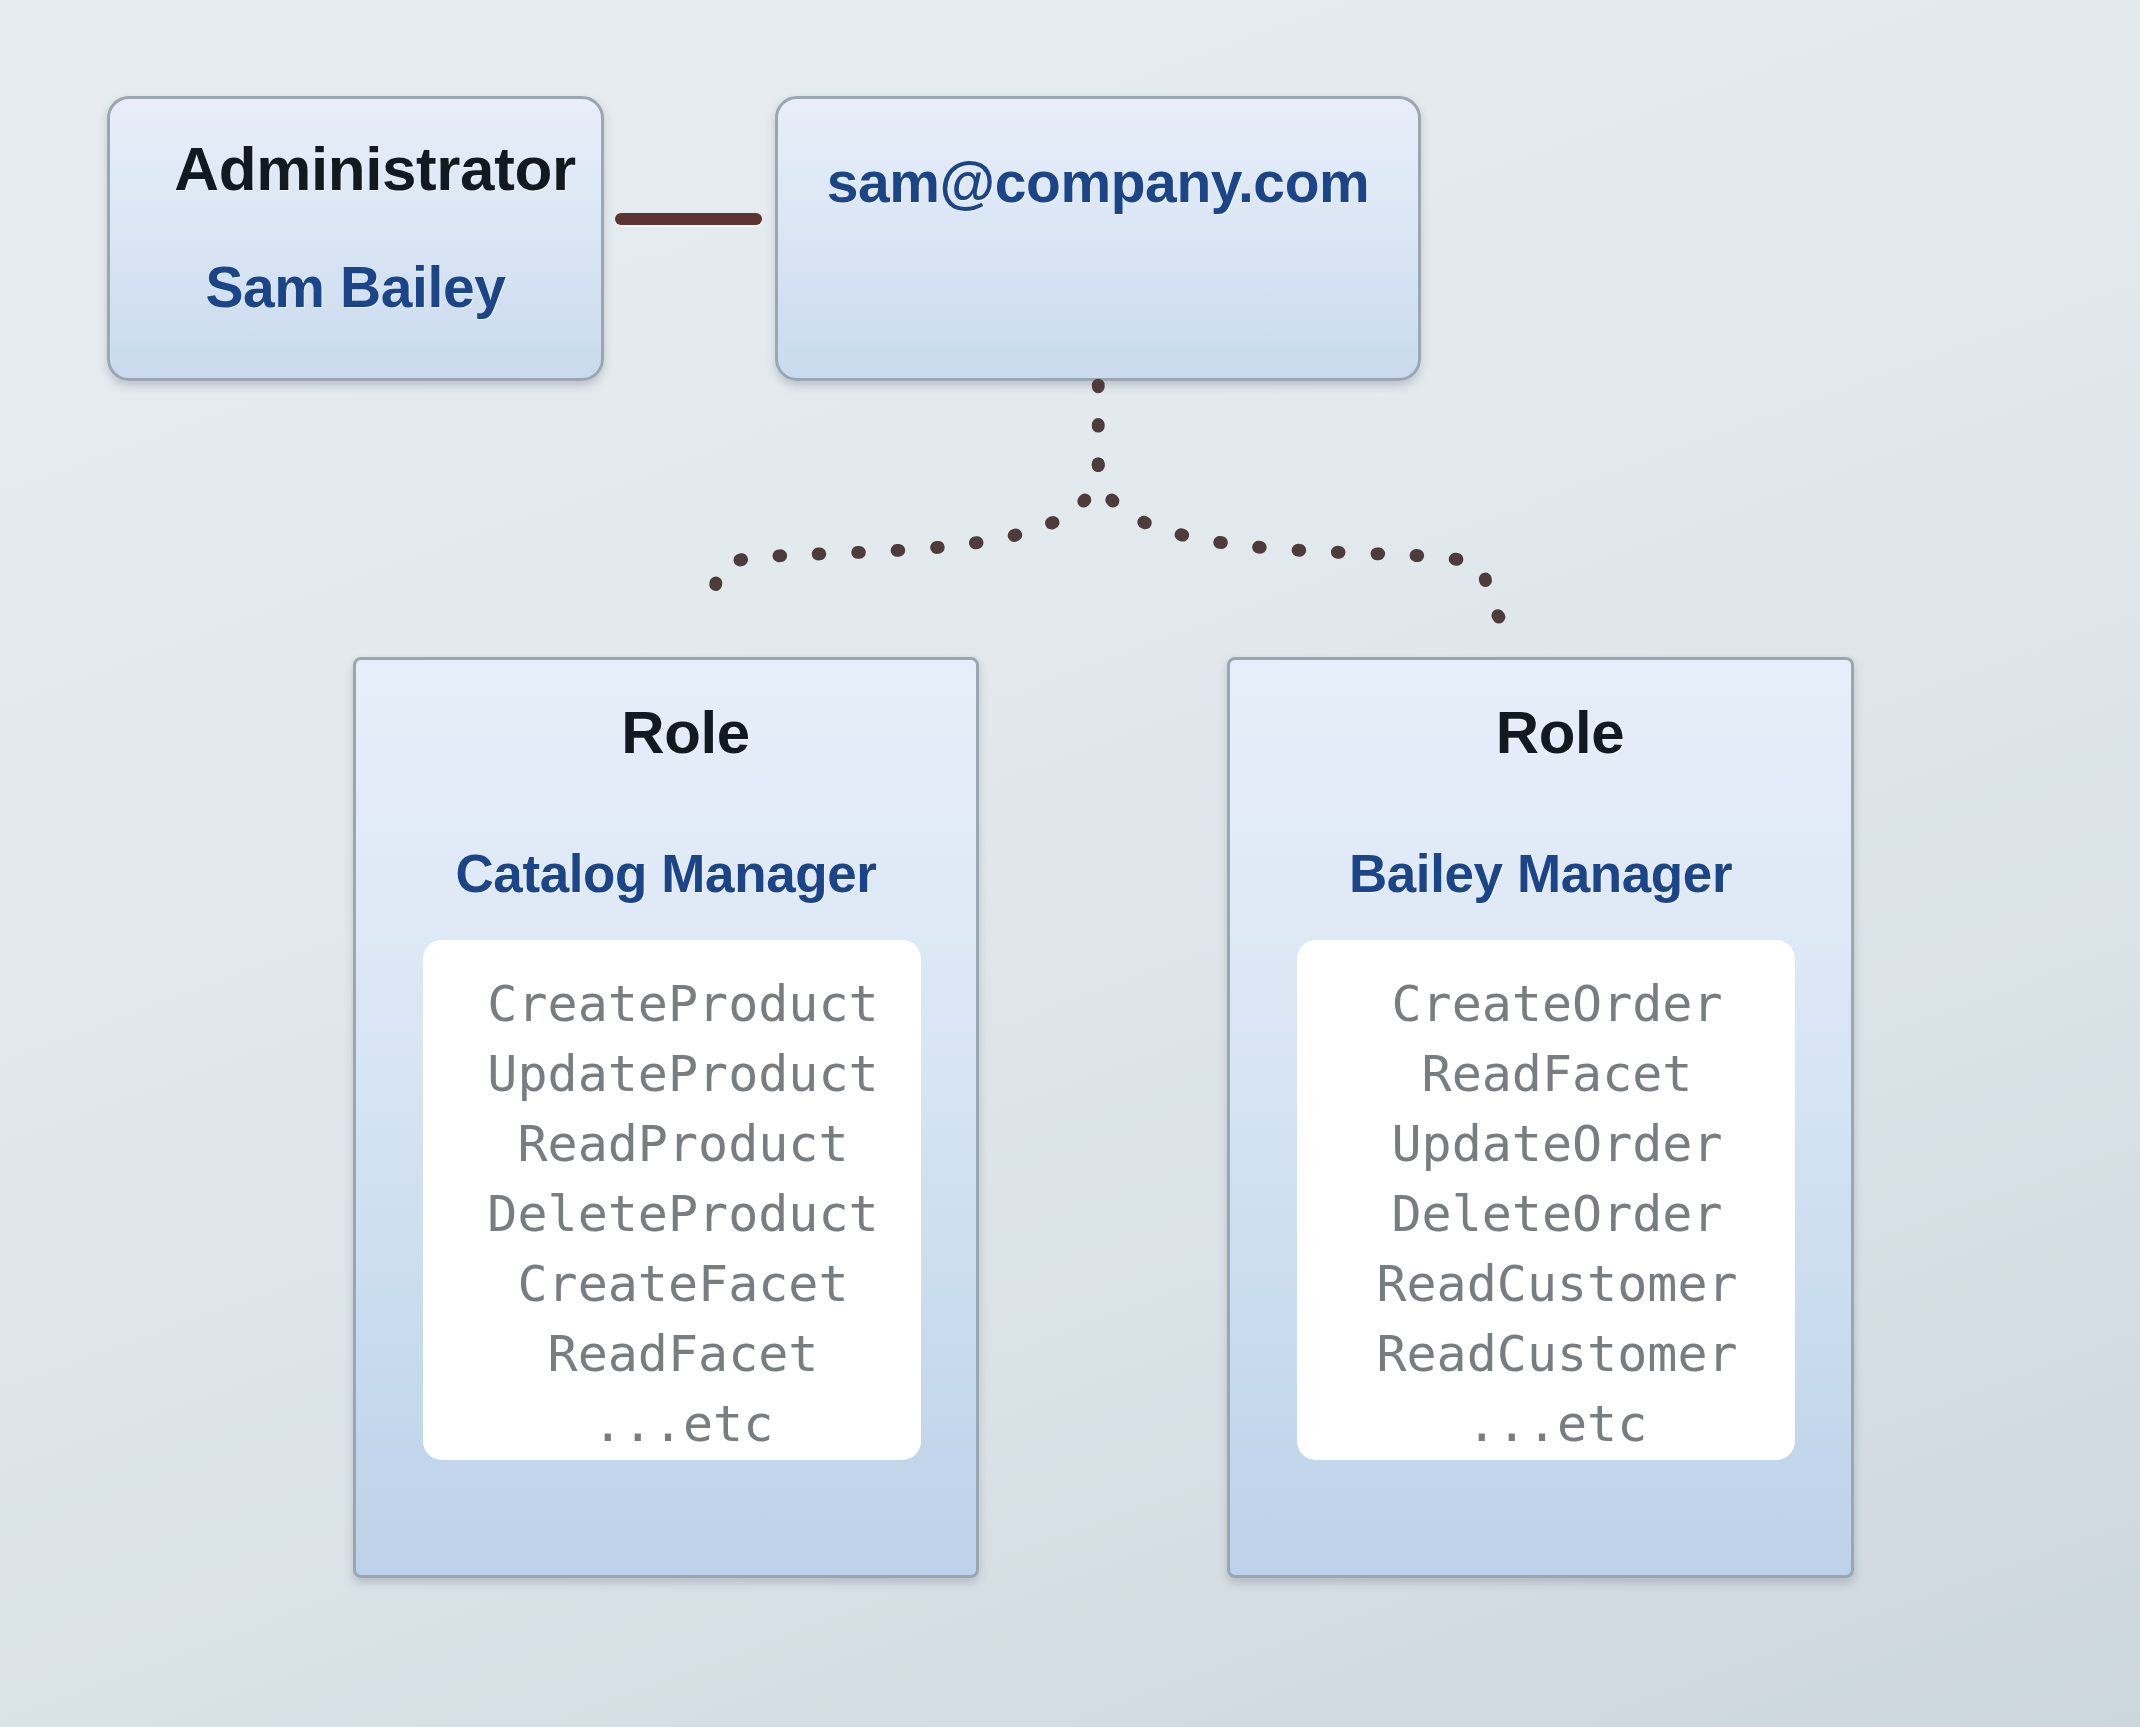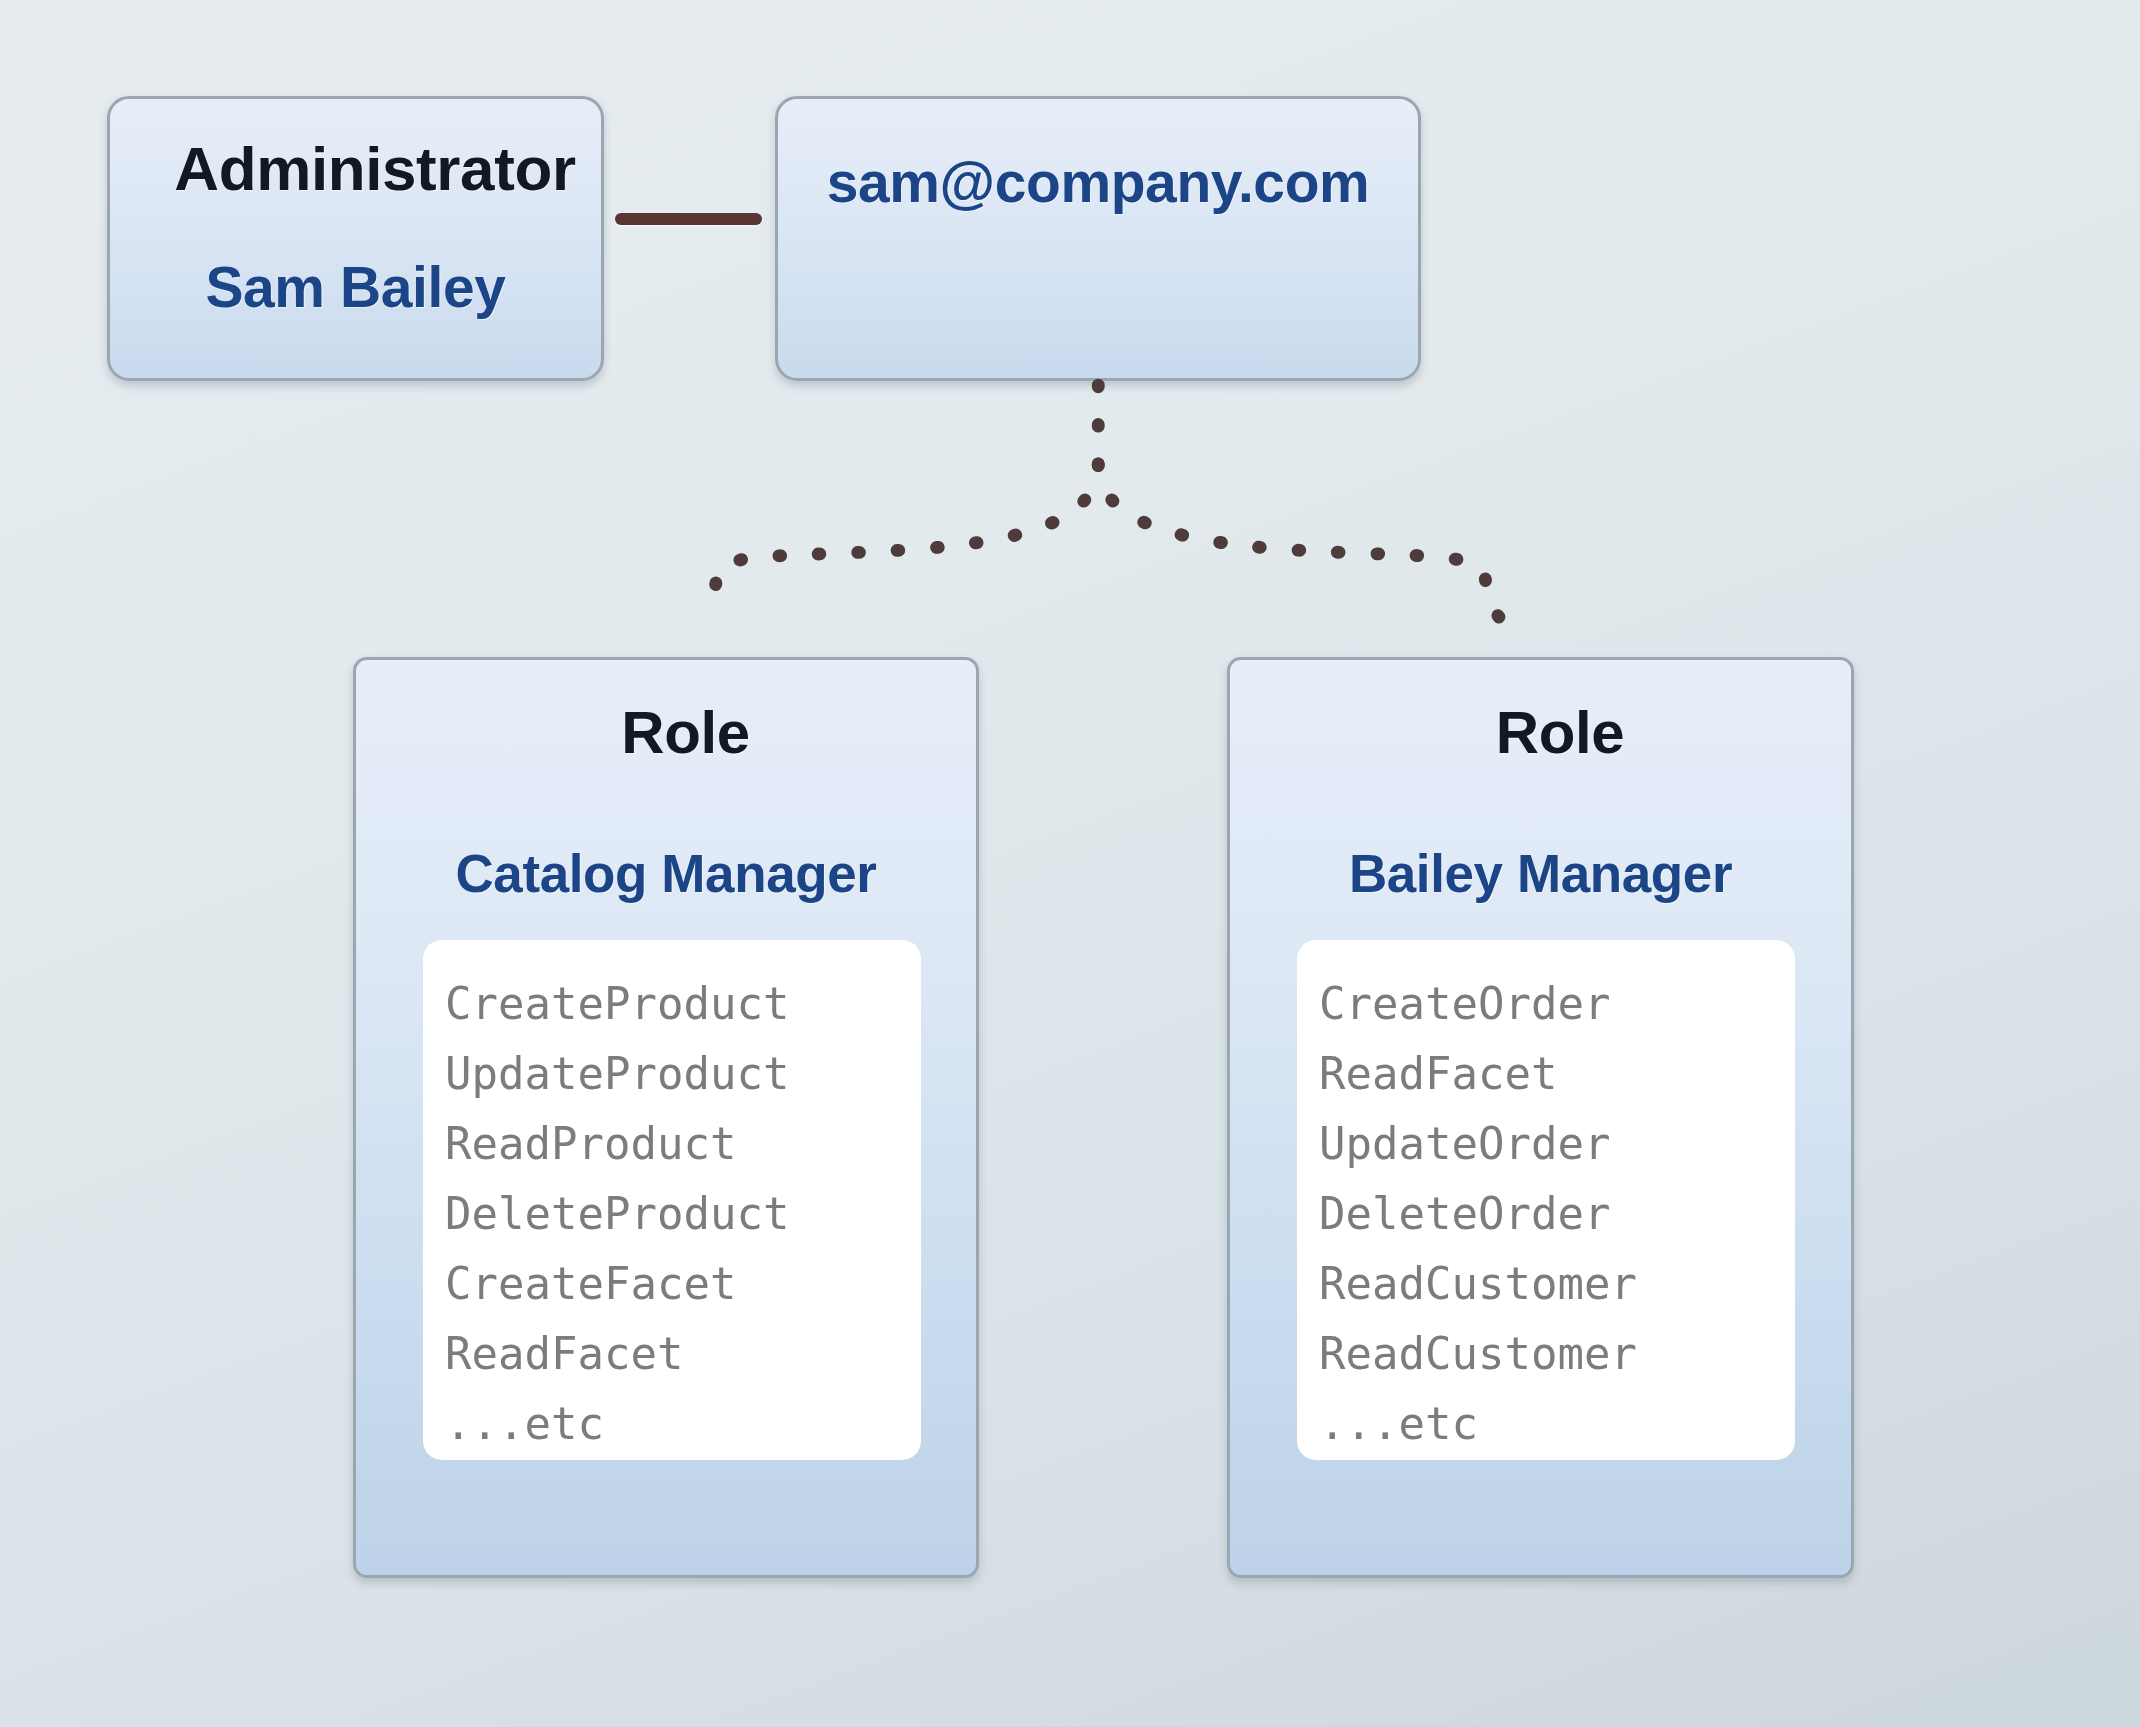--- a/index.html
+++ b/index.html
@@ -23,21 +23,21 @@
   .node {
     position: absolute;
     box-sizing: border-box;
     border: 3.4px solid #9aa7b0;
     border-radius: 22px;
     background: linear-gradient(180deg, #e7eef8 0%, #dce7f5 42%, #c9daee 100%);
     box-shadow: 0 4.3px 8.6px rgba(90,105,120,0.28);
   }
   .node.tall {
     background: linear-gradient(180deg, #e6eef9 0%, #dfe9f6 28%, #c9dcef 72%, #bdd2e8 100%);
-    border-radius: 14px;
+    border-radius: 8px;
   }
 
   .node-type {
     text-align: center;
     color: #111a22;
     font-weight: bold;
     font-family: "Liberation Sans", sans-serif;
     text-shadow: 0.9px 0.9px 0 rgba(255,255,255,0.55);
     letter-spacing: -0.4px;
     white-space: nowrap;
@@ -116,25 +116,26 @@
     top: 280px;
     width: 498px;
     height: 520px;
     background: #ffffff;
     border-radius: 19px;
     box-sizing: border-box;
     padding: 29px 0 0 22px;
   }
   .permission-item {
     font-family: "DejaVu Sans Mono", "Liberation Mono", monospace;
-    font-size: 44px;
+    font-size: 50px;
     line-height: 70px;
     color: #7a7d80;
     white-space: pre;
     letter-spacing: 0px;
+    text-align: center;
   }
 </style>
 </head>
 <body>
 
 <div id="canvas">
 
   <div class="node" id="admin-node">
     <div class="node-type">Administrator</div>
     <div class="node-value">Sam Bailey</div>

